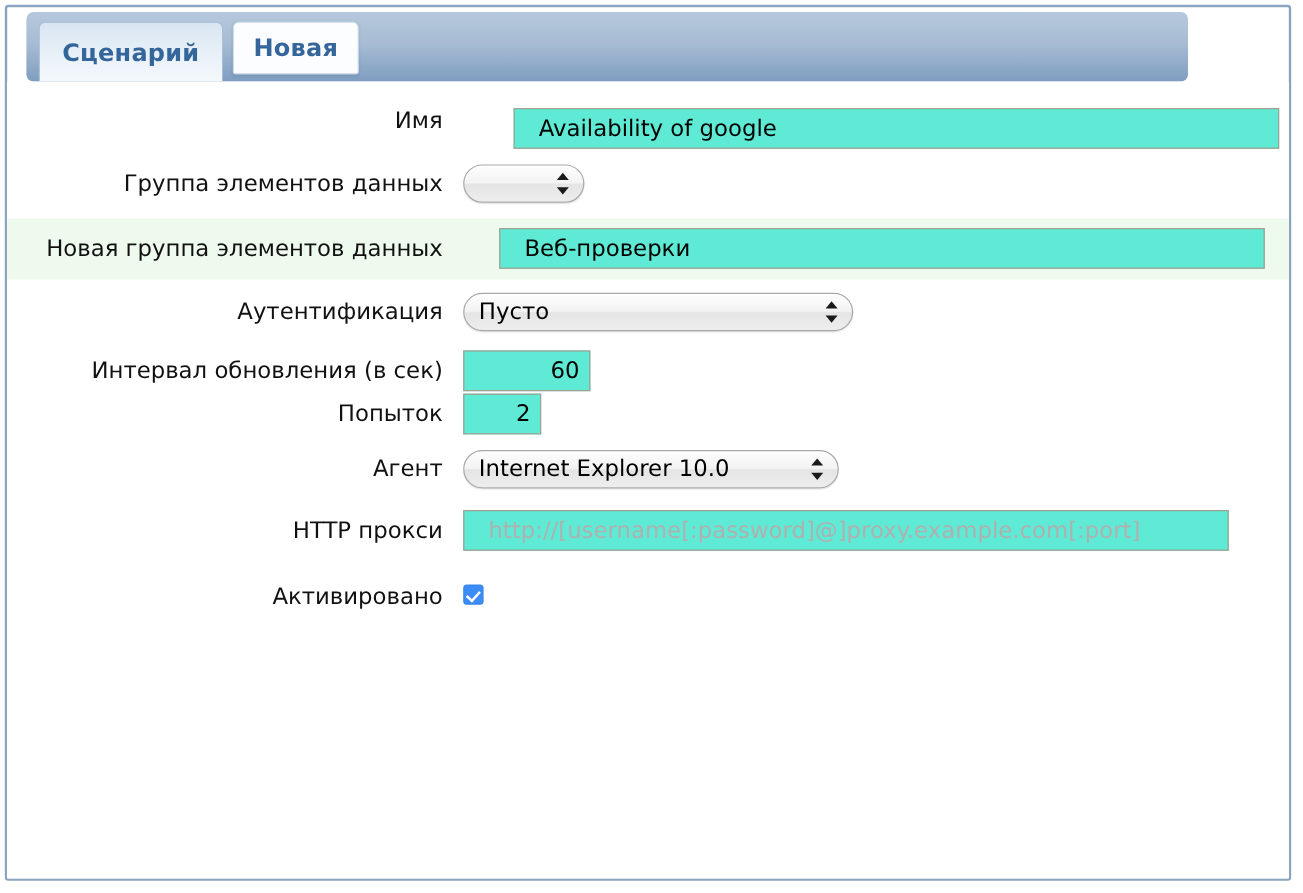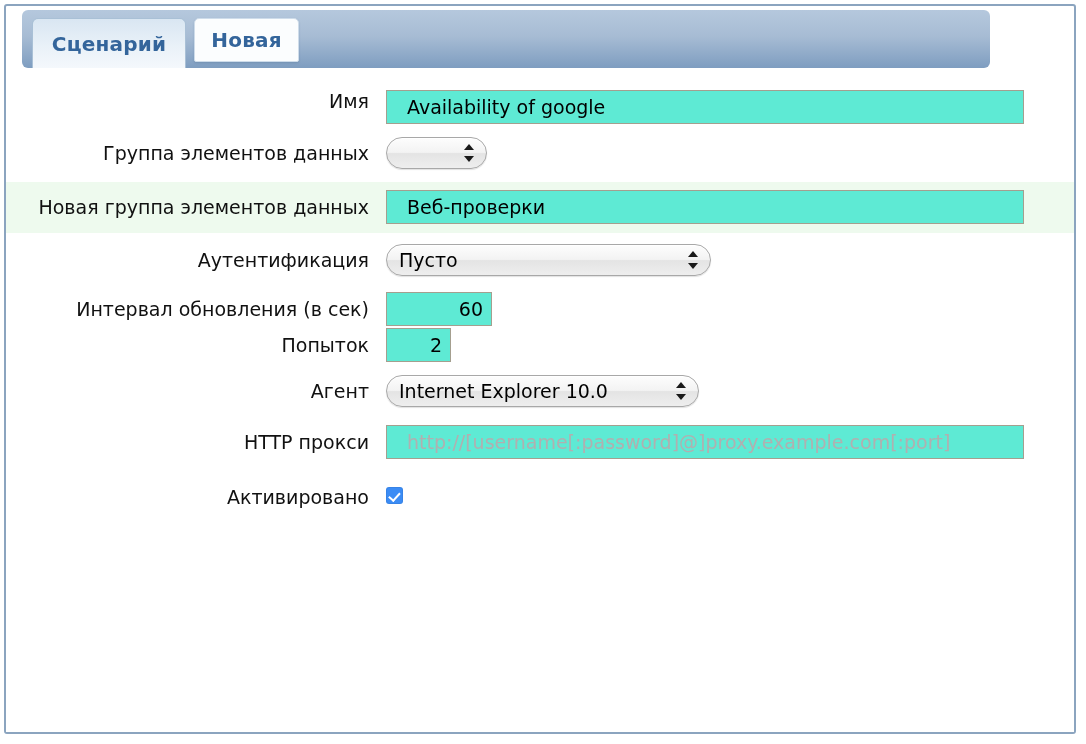--- a/index.html
+++ b/index.html
@@ -249,41 +249,41 @@
     <div class="tab active">
       <span>Сценарий</span>
     </div>
     <div class="tab inactive">
       <span>Новая</span>
     </div>
   </div>
 
   <div id="form">
 
-    <div class="row" style="margin-top:22px;">
+    <div class="row" style="margin-top:22px;gap:42px;">
       <div class="label">Имя</div>
       <div class="field">
         <input class="txt" style="width: 638px;" type="text" value="Availability of google">
       </div>
     </div>
 
     <div class="row" style="margin-top:13px;">
       <div class="label" style="line-height:32px;">Группа элементов данных</div>
       <div class="field">
         <div class="sel" style="width:101px;">
           <span class="sel-text"></span>
           <span class="arrows"></span>
         </div>
       </div>
     </div>
 
     <div class="row highlight" style="margin-top:9px;padding:8px 0 9px 0;">
       <div class="label" style="line-height:34px;">Новая группа элементов данных</div>
       <div class="field">
-        <input class="txt" style="width: 638px;" type="text" value="Веб-проверки">
+        <input class="txt" style="width: 638px; margin-left: 30px;" type="text" value="Веб-проверки">
       </div>
     </div>
 
     <div class="row" style="margin-top:11px;">
       <div class="label" style="line-height:32px;">Аутентификация</div>
       <div class="field">
         <div class="sel" style="width:325px;">
           <span class="sel-text">Пусто</span>
           <span class="arrows"></span>
         </div>

